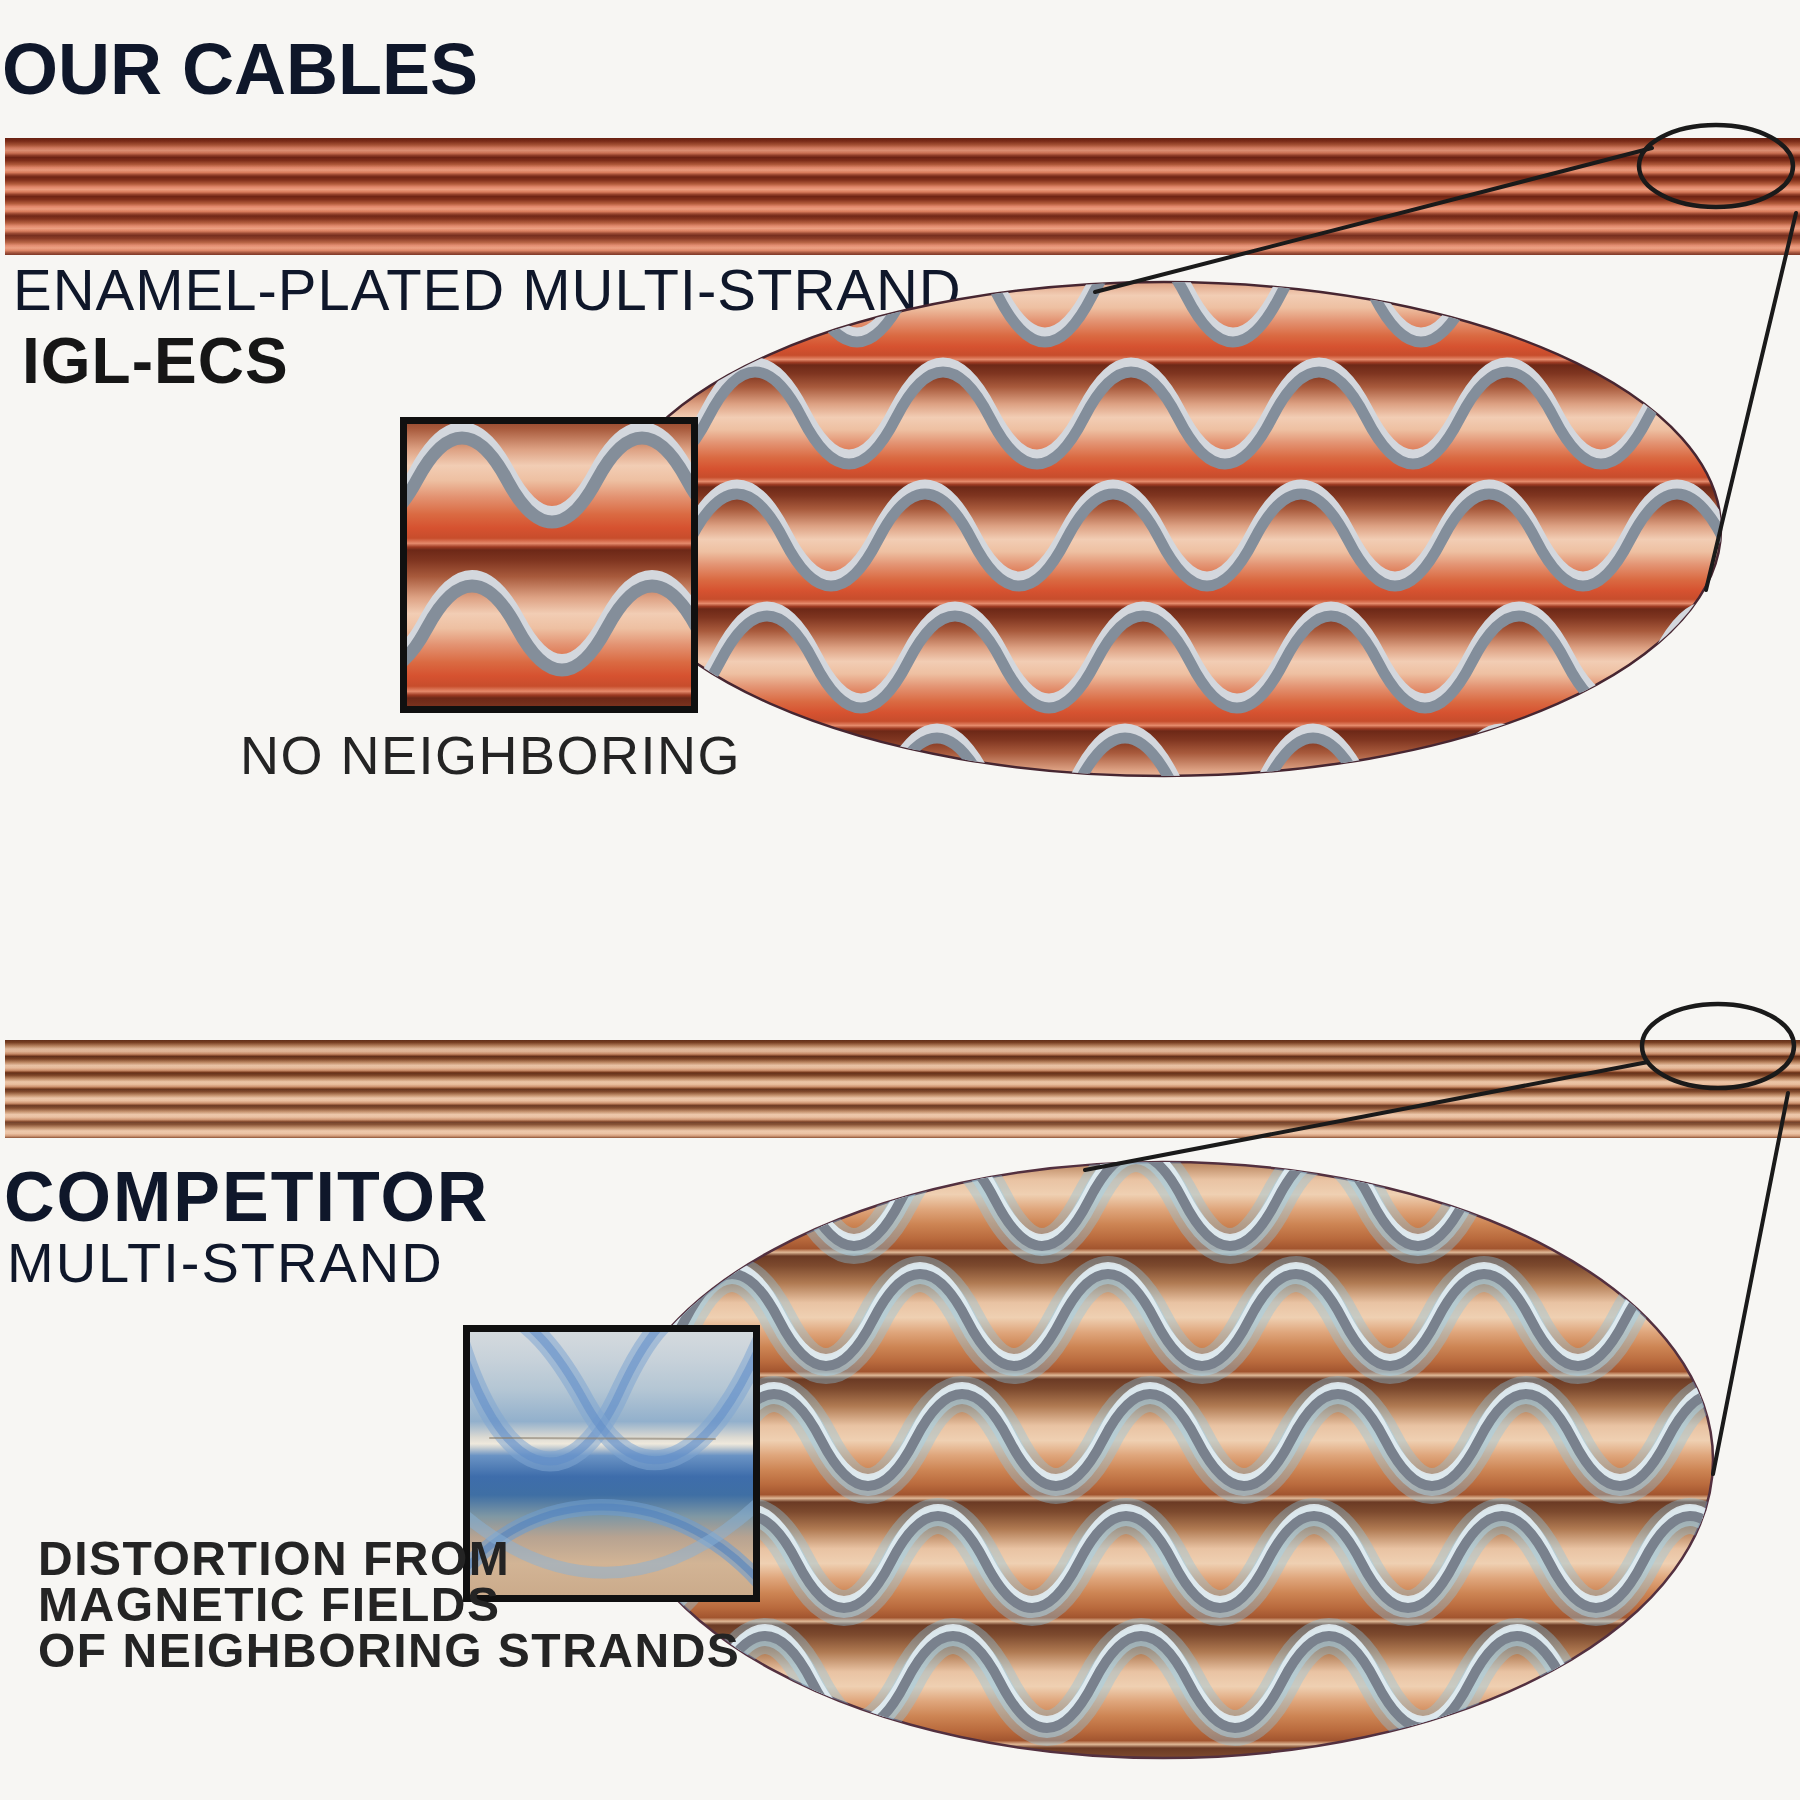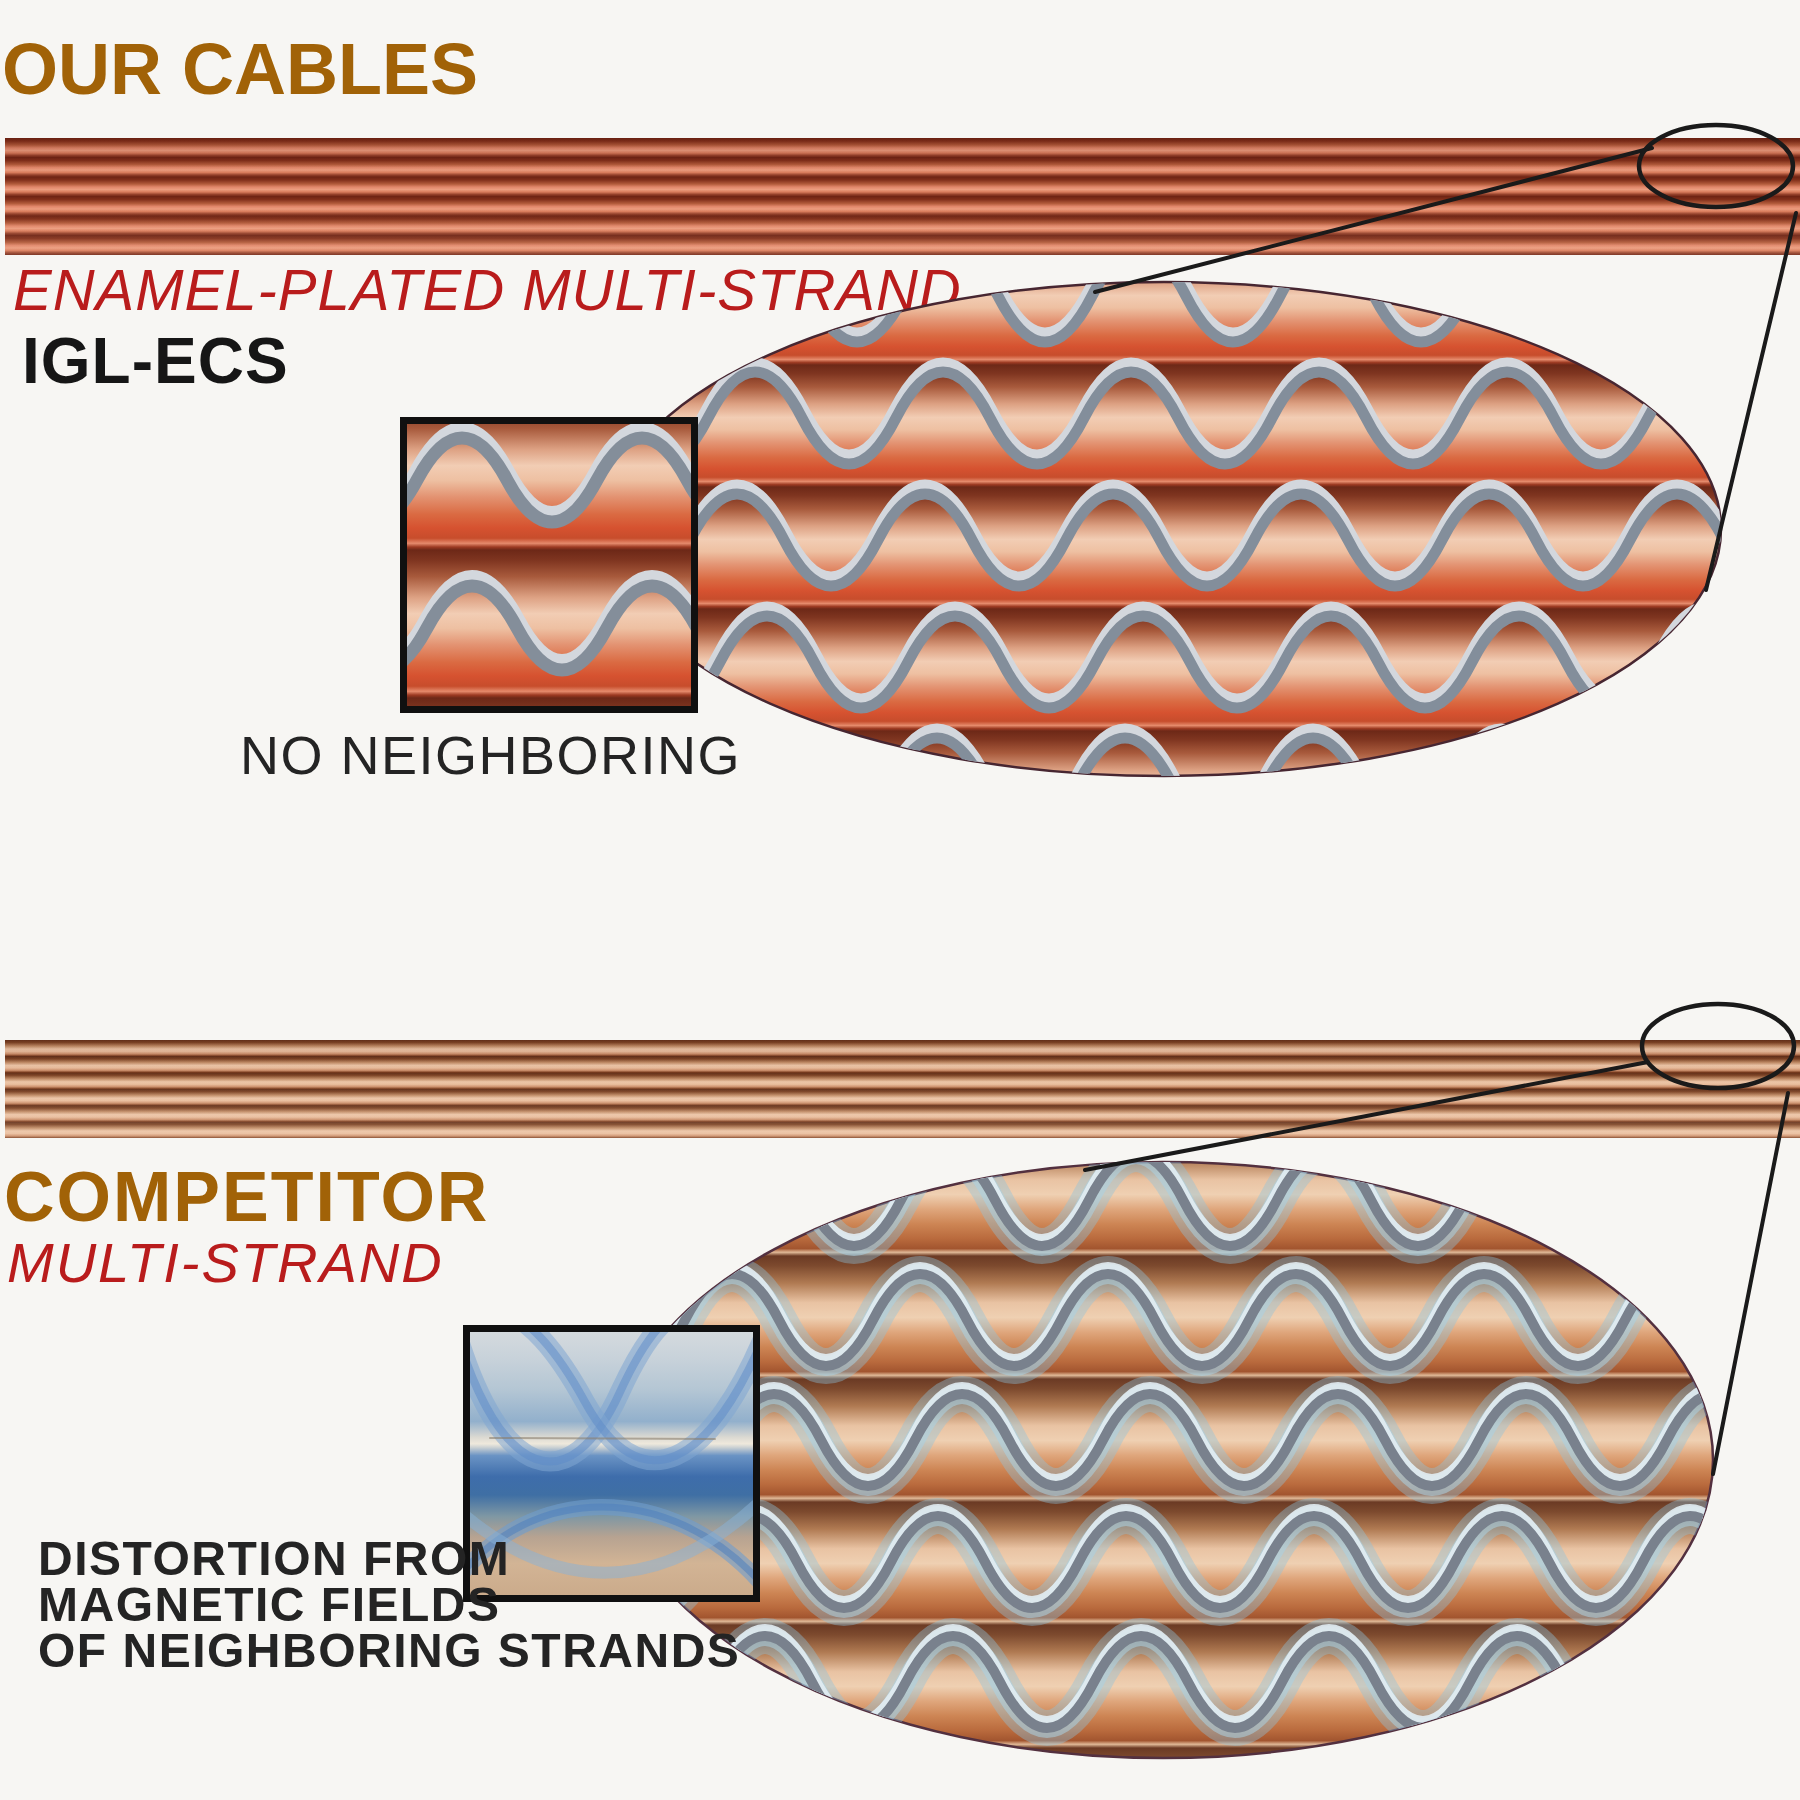--- a/index.html
+++ b/index.html
@@ -1,20 +1,20 @@
 <!DOCTYPE html>
 <html><head>
 <meta charset="utf-8">
 <style>
   html,body{margin:0;padding:0;background:#f7f6f3;}
   #canvas{position:relative;width:1800px;height:1800px;background:#f7f6f3;overflow:hidden;
           font-family:"Liberation Sans", sans-serif;color:#1b1b1b;}
   .abs{position:absolute;}
-  .title{font-weight:800;font-size:72px;letter-spacing:0px;color:#a16207;white-space:nowrap;}
-  .subtitle-med{font-weight:500;font-size:58px;letter-spacing:1px;color:#b91c1c;white-space:nowrap;font-style:italic;}
+  .title{font-weight:800;font-size:72px;letter-spacing:0px;color:#0f172a;white-space:nowrap;}
+  .subtitle-med{font-weight:500;font-size:58px;letter-spacing:1px;color:#0f172a;white-space:nowrap;}
   .subtitle-bold{font-weight:800;font-size:64px;letter-spacing:1px;color:#161616;white-space:nowrap;margin-left:9px;}
   .caption{font-weight:400;font-size:54px;letter-spacing:1.5px;color:#242424;white-space:nowrap;}
   .caption-sm{font-weight:700;font-size:48px;letter-spacing:1.5px;line-height:46px;color:#242424;white-space:nowrap;}
   .band{position:absolute;left:5px;right:0;}
   .band-our{top:138px;height:117px;
     background:
       linear-gradient(180deg, rgba(70,12,4,0.16) 0%, rgba(0,0,0,0) 30%, rgba(0,0,0,0) 60%, rgba(255,225,205,0.10) 100%),
       repeating-linear-gradient(180deg,
         #6f2414 0px,#82301b 3px,#b25b3b 7px,#e1876a 10px,#eb9c7e 12.5px,
         #d97c5c 15px,#93402a 17.5px,#6f2414 19.5px);}

